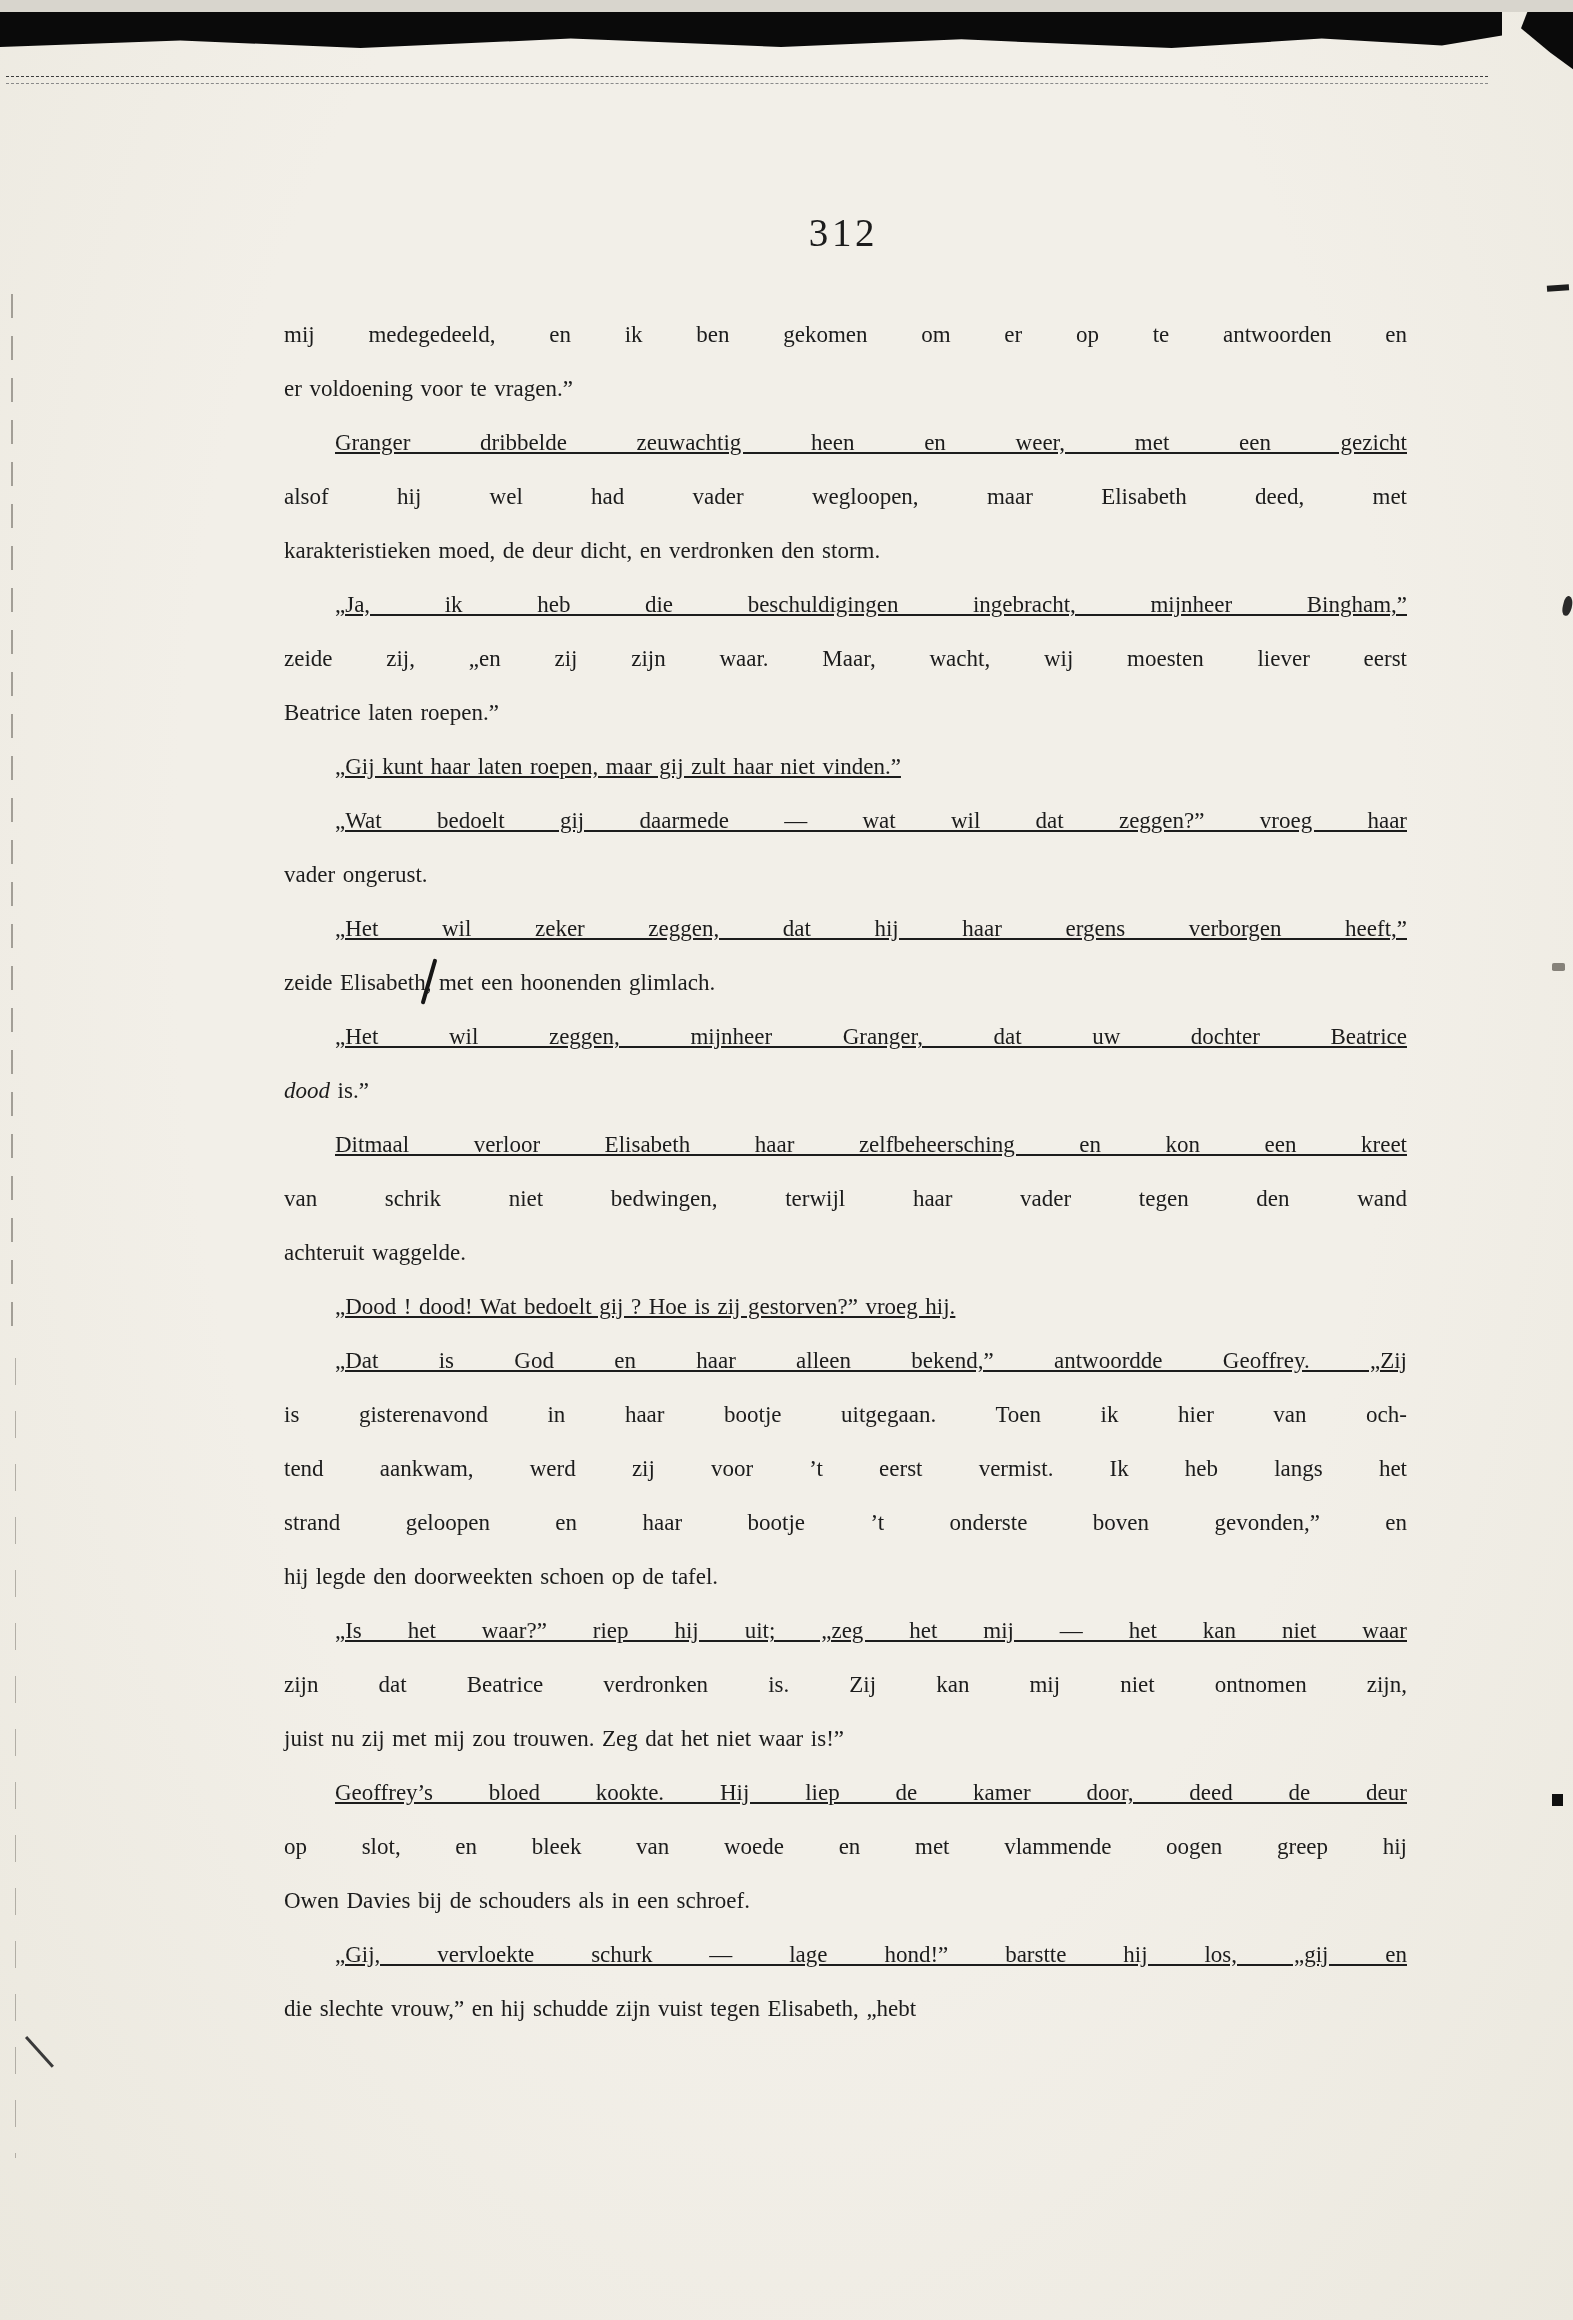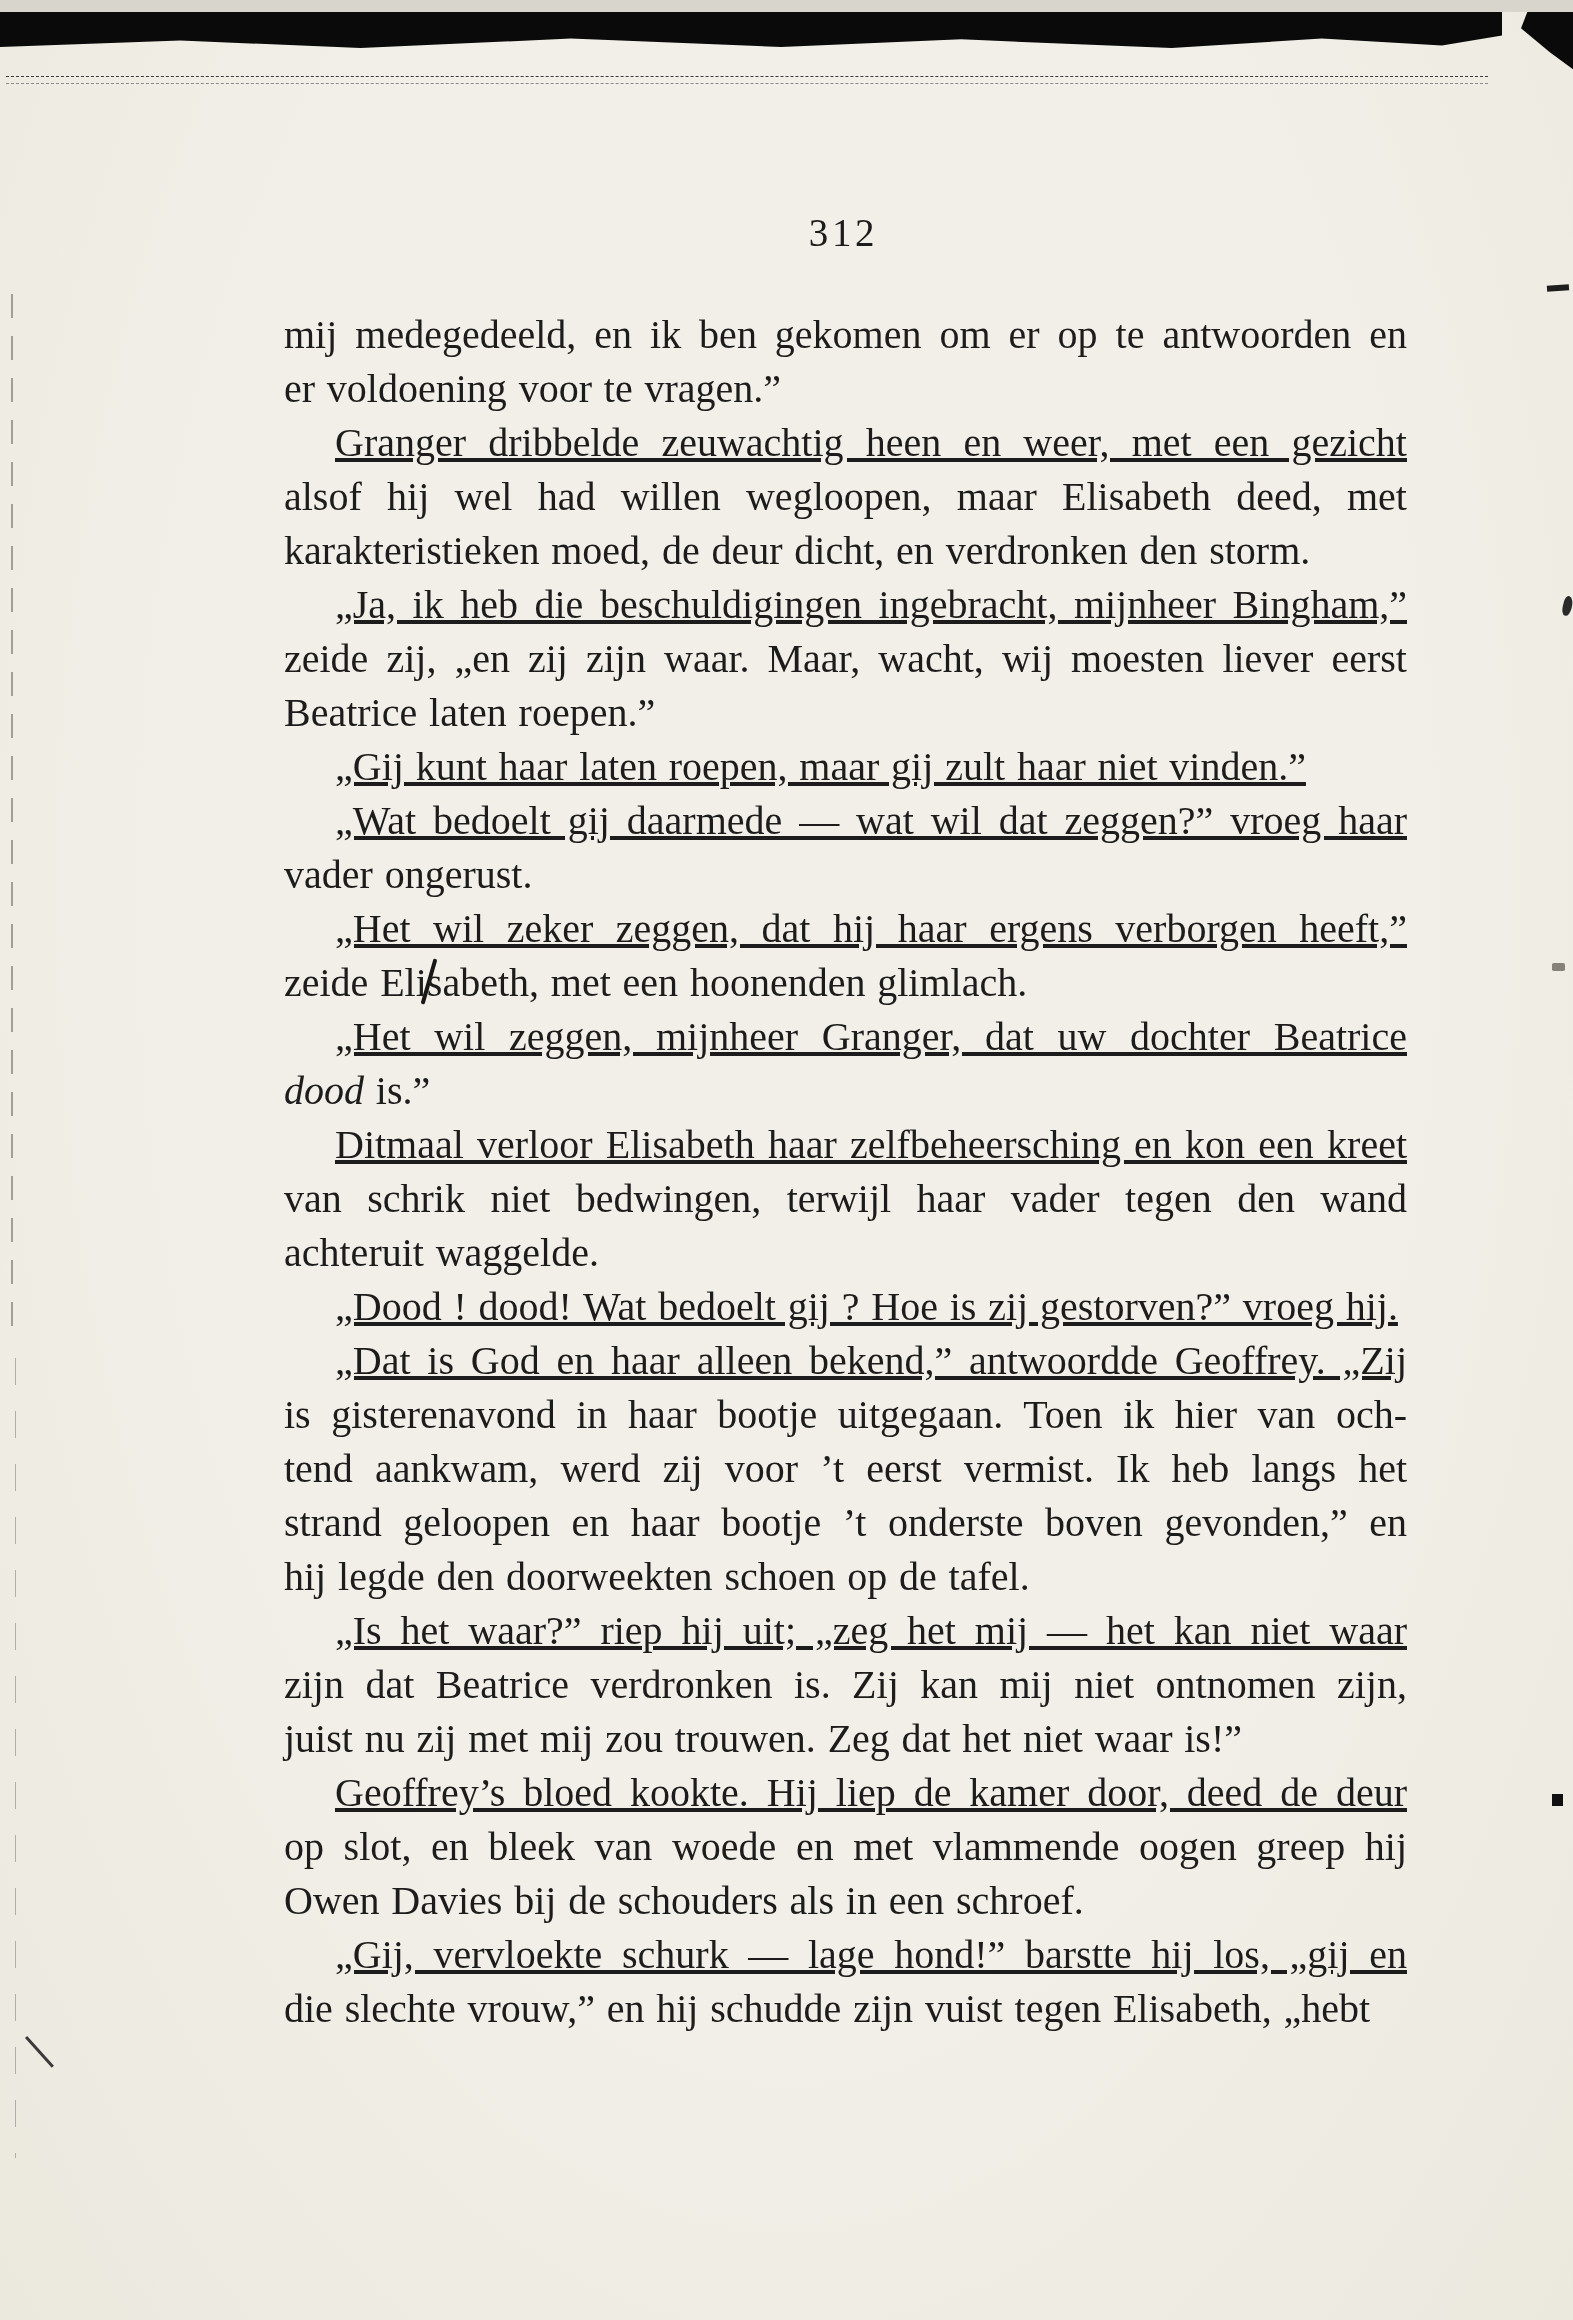--- a/index.html
+++ b/index.html
@@ -18,21 +18,21 @@
   .page-number {
     position: absolute;
     top: 198px; left: 282px; width: 1123px;
     text-align: center;
     font-size: 39px;
     letter-spacing: 3.6px;
   }
   .text-block {
     position: absolute;
     top: 296px; left: 284px; width: 1123px;
-    font-size: 40px;
+    font-size: 23px;
     line-height: 54px;
     word-spacing: 1.8px;
   }
   .paragraph { margin: 0; }
   .line { text-align: justify; text-align-last: justify; }
   .line.last { text-align-last: left; }
   .line.indent { text-indent: 51px; text-decoration: underline; }
   .italic { font-style: italic; }
 
   
@@ -91,21 +91,21 @@
   <div class="artifact bottom-dot"></div>
 
   <div class="page-number">312</div>
   <div class="text-block">
       <div class="paragraph">
         <div class="line"><span>mij medegedeeld, en ik ben gekomen om er op te antwoorden en</span></div>
         <div class="line last"><span>er voldoening voor te vragen.”</span></div>
       </div>
       <div class="paragraph">
         <div class="line indent"><span>Granger dribbelde zeuwachtig heen en weer, met een gezicht</span></div>
-        <div class="line"><span>alsof hij wel had willen wegloopen, maar Elisabeth deed, met</span></div>
+        <div class="line"><span>alsof hij wel had vader wegloopen, maar Elisabeth deed, met</span></div>
         <div class="line last"><span>karakteristieken moed, de deur dicht, en verdronken den storm.</span></div>
       </div>
       <div class="paragraph">
         <div class="line indent"><span>„Ja, ik heb die beschuldigingen ingebracht, mijnheer Bingham,”</span></div>
         <div class="line"><span>zeide zij, „en zij zijn waar. Maar, wacht, wij moesten liever eerst</span></div>
         <div class="line last"><span>Beatrice laten roepen.”</span></div>
       </div>
       <div class="paragraph">
         <div class="line last indent"><span>„Gij kunt haar laten roepen, maar gij zult haar niet vinden.”</span></div>
       </div>

